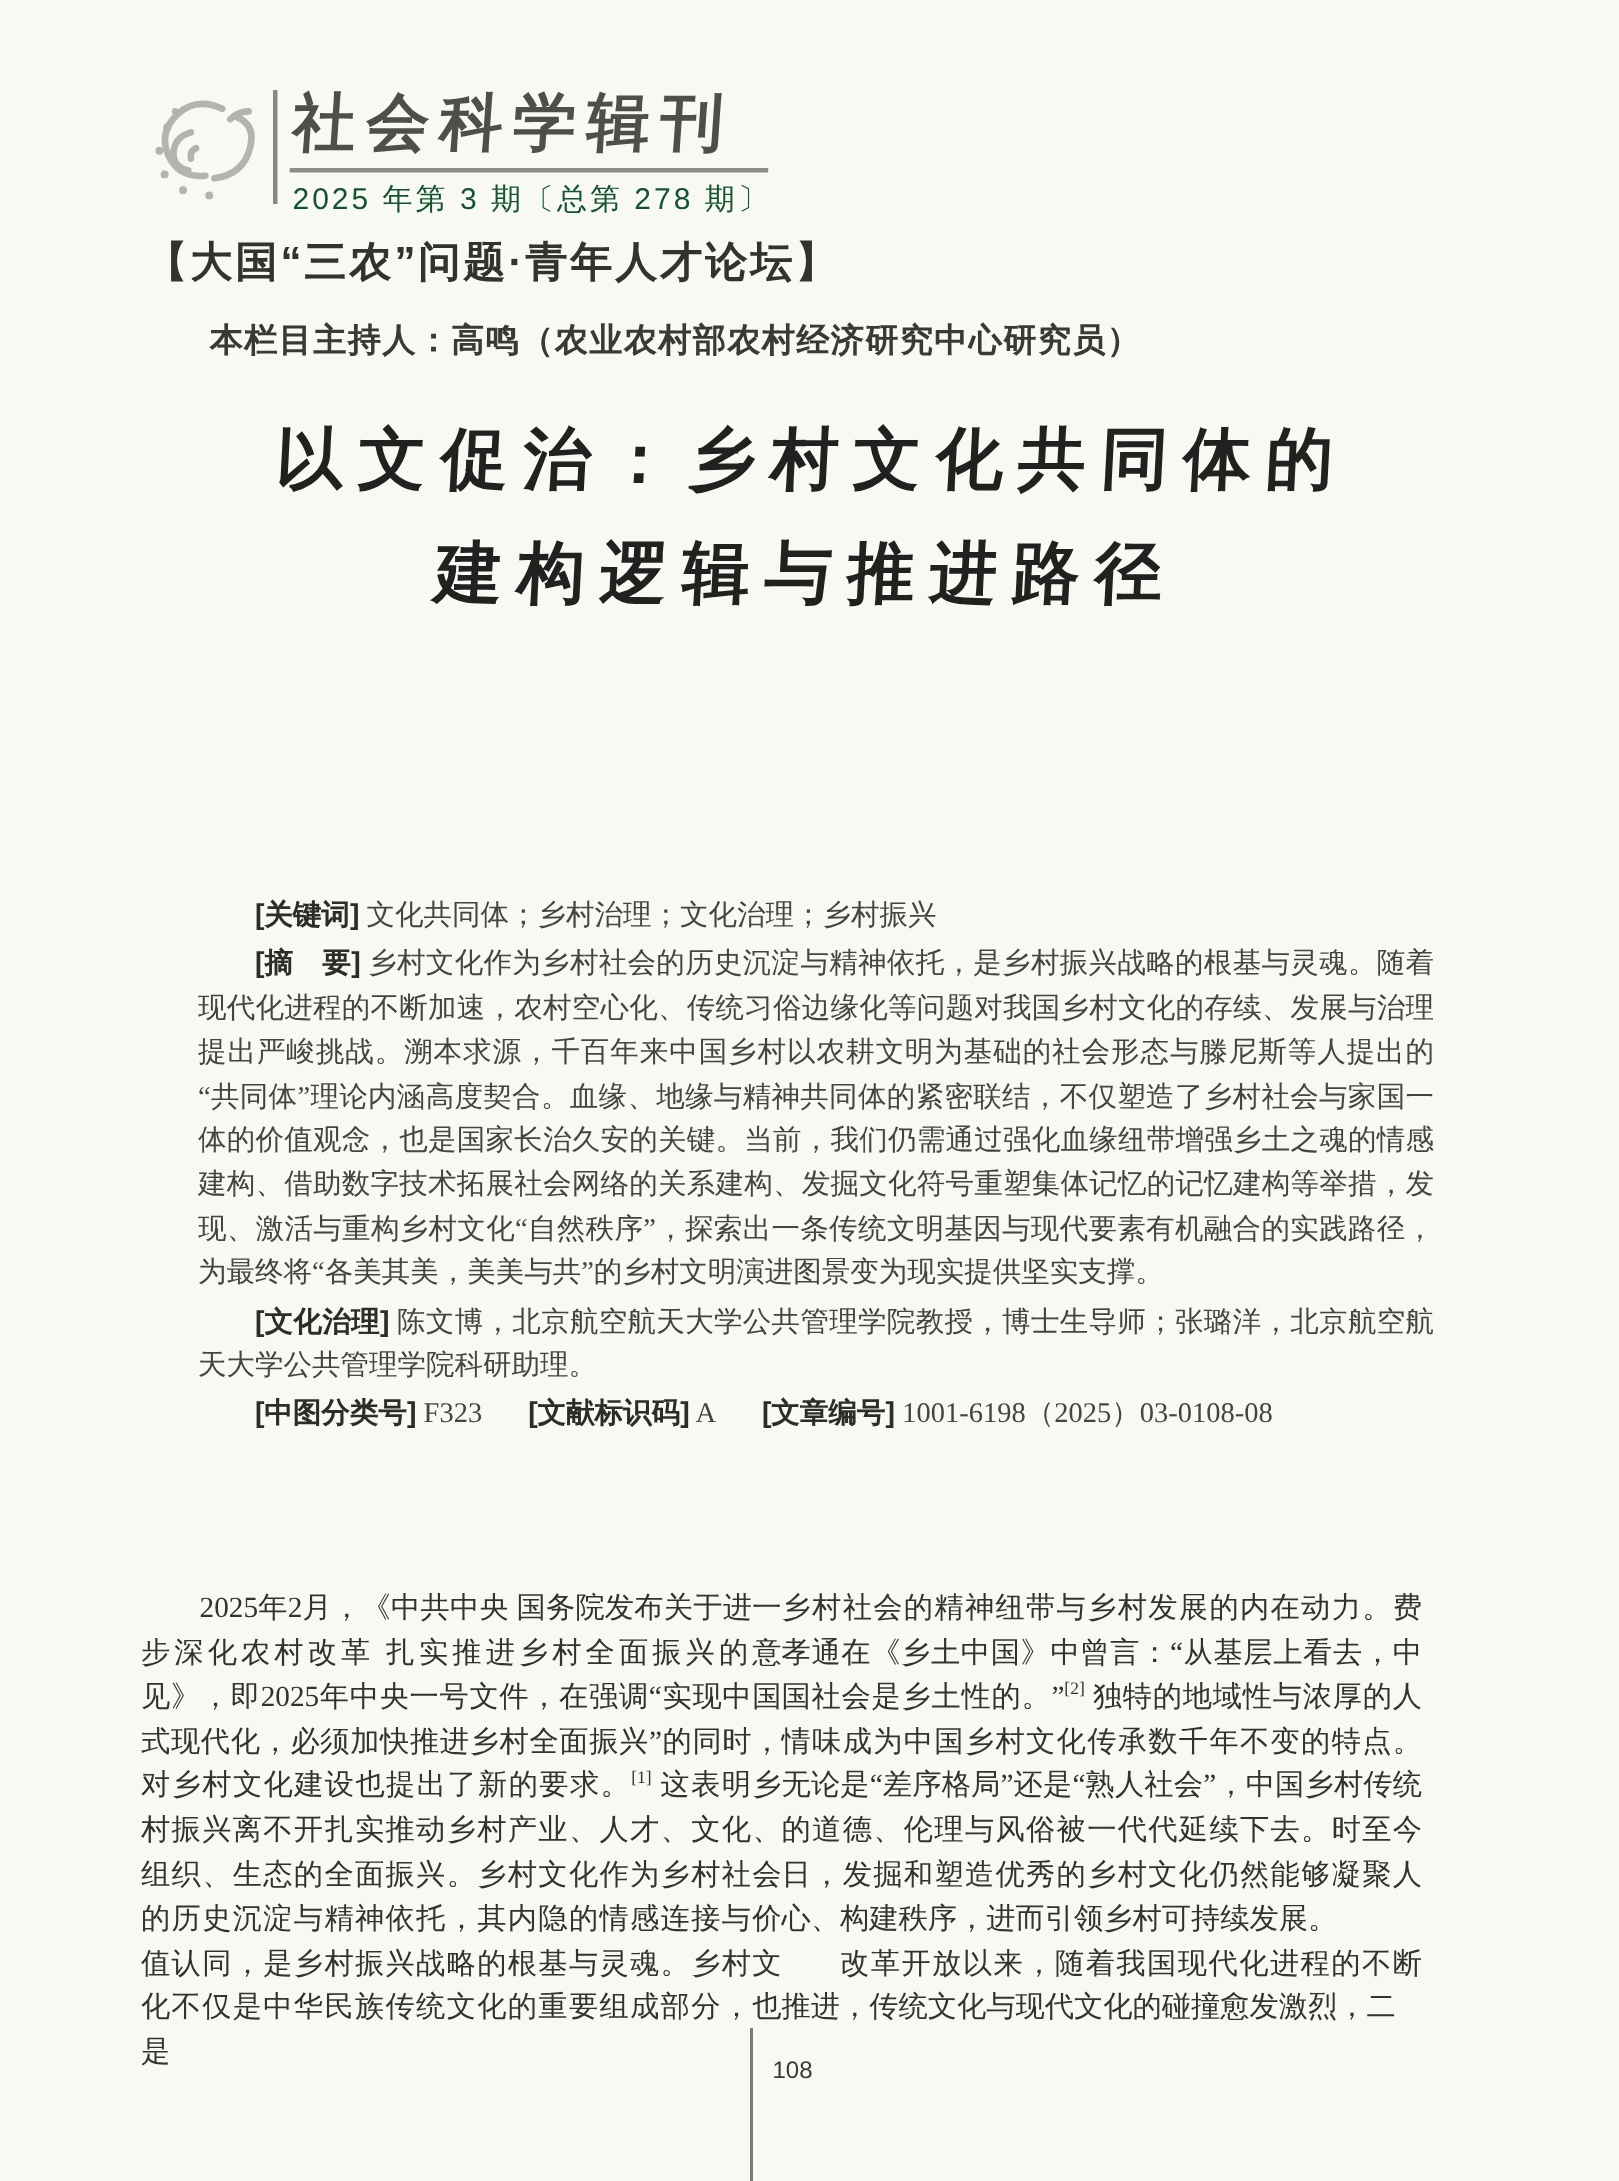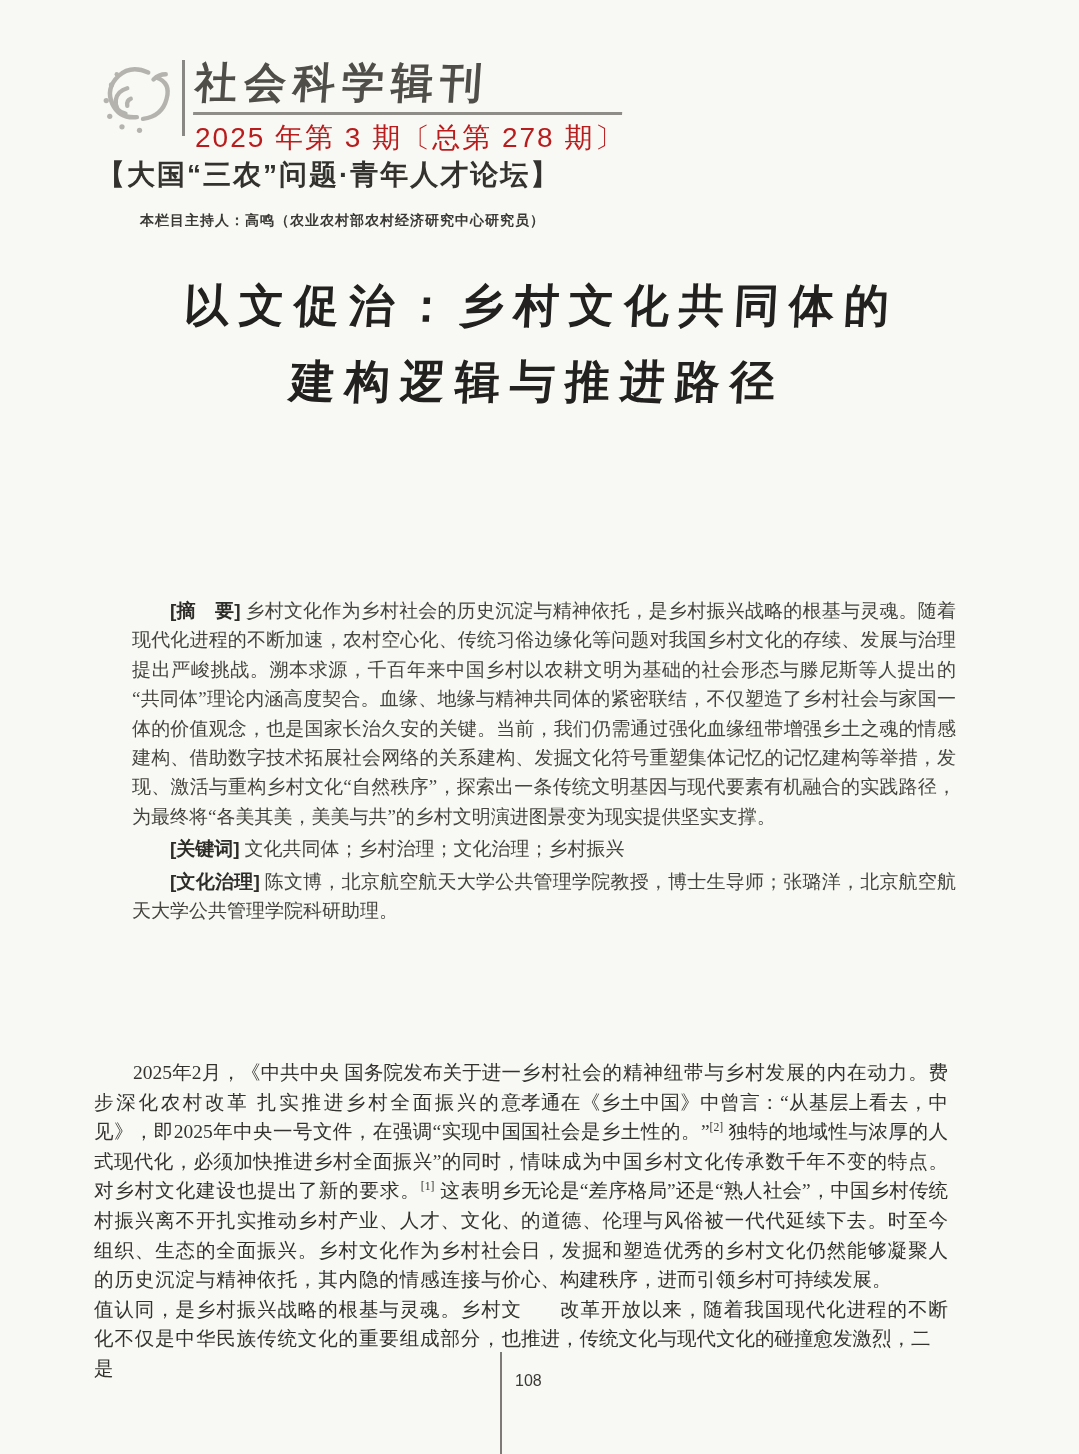--- a/index.html
+++ b/index.html
@@ -18,34 +18,34 @@
   .phoenix{width:88px;height:84px;margin-top:4px;}
   .mast-divider{width:3px;background:#8a8884;height:76px;margin:2px 10px 0 2px;}
   .mast-text{display:flex;flex-direction:column;}
   .journal-name{
     font-size:42px;font-weight:900;color:#504e49;letter-spacing:7px;
     line-height:50px;transform:skewX(-4deg);
     font-family:"Liberation Serif", serif;
     padding-bottom:4px;border-bottom:3px solid #8f8d88;
   }
   .issue-line{
-    font-size:28px;color:#b91c1c;letter-spacing:2px;margin-top:4px;
+    font-size:20px;color:#14532d;letter-spacing:2px;margin-top:4px;
     font-family:"Liberation Sans", sans-serif;
   }
 
   
   .section-tag{
     position:absolute;left:97px;top:156px;
     font-family:"Liberation Sans", sans-serif;font-weight:bold;
     font-size:28px;color:#33322f;letter-spacing:2px;
   }
   .column-host{
     position:absolute;left:140px;top:212px;
     font-family:"Liberation Sans", sans-serif;font-weight:bold;
-    font-size:14px;color:#3a3936;letter-spacing:1px;
+    font-size:22px;color:#3a3936;letter-spacing:1px;
   }
 
   
   .article-title{
     position:absolute;top:268px;left:0;width:100%;margin:0;
     text-align:center;font-size:45px;font-weight:900;color:#22211f;
     line-height:76px;letter-spacing:10px;transform:skewX(-3deg);
   }
   .authors{
     position:absolute;top:441px;left:0;width:100%;
@@ -119,23 +119,28 @@
   <div class="section-tag">【大国“三农”问题·青年人才论坛】</div>
   <div class="column-host">本栏目主持人：高鸣（农业农村部农村经济研究中心研究员）</div>
 
   <h1 class="article-title">
     <span>以文促治：乡村文化共同体的</span><br>
     <span>建构逻辑与推进路径</span>
   </h1>
 
 
   <section class="front-matter">
+    <p><span class="fm-label">[关键词]</span> <span>文化共同体；乡村治理；文化治理；乡村振兴</span></p>
     <p><span class="fm-label">[摘　要]</span> <span>乡村文化作为乡村社会的历史沉淀与精神依托，是乡村振兴战略的根基与灵魂。随着现代化进程的不断加速，农村空心化、传统习俗边缘化等问题对我国乡村文化的存续、发展与治理提出严峻挑战。溯本求源，千百年来中国乡村以农耕文明为基础的社会形态与滕尼斯等人提出的“共同体”理论内涵高度契合。血缘、地缘与精神共同体的紧密联结，不仅塑造了乡村社会与家国一体的价值观念，也是国家长治久安的关键。当前，我们仍需通过强化血缘纽带增强乡土之魂的情感建构、借助数字技术拓展社会网络的关系建构、发掘文化符号重塑集体记忆的记忆建构等举措，发现、激活与重构乡村文化“自然秩序”，探索出一条传统文明基因与现代要素有机融合的实践路径，为最终将“各美其美，美美与共”的乡村文明演进图景变为现实提供坚实支撑。</span></p>
-    <p><span class="fm-label">[关键词]</span> <span>文化共同体；乡村治理；文化治理；乡村振兴</span></p>
     <p><span class="fm-label">[文化治理]</span> <span>陈文博，北京航空航天大学公共管理学院教授，博士生导师；张璐洋，北京航空航天大学公共管理学院科研助理。</span></p>
+    <p class="meta-line">
+      <span class="pair"><span class="fm-label">[中图分类号]</span> <span>F323</span></span>
+      <span class="pair"><span class="fm-label">[文献标识码]</span> <span>A</span></span>
+      <span class="pair"><span class="fm-label">[文章编号]</span> <span>1001-6198（2025）03-0108-08</span></span>
+    </p>
   </section>
 
   <section class="body-columns">
     <div class="col">
       <p class="indent"><span>2025年2月，《中共中央 国务院发布关于进一步深化农村改革 扎实推进乡村全面振兴的意见》，即2025年中央一号文件，在强调“实现中国式现代化，必须加快推进乡村全面振兴”的同时，对乡村文化建设也提出了新的要求。</span><sup class="ref">[1]</sup><span> 这表明乡村振兴离不开扎实推动乡村产业、人才、文化、组织、生态的全面振兴。乡村文化作为乡村社会的历史沉淀与精神依托，其内隐的情感连接与价值认同，是乡村振兴战略的根基与灵魂。乡村文化不仅是中华民族传统文化的重要组成部分，也是</span></p>
     </div>
     <div class="col">
       <p><span>乡村社会的精神纽带与乡村发展的内在动力。费孝通在《乡土中国》中曾言：“从基层上看去，中国社会是乡土性的。”</span><sup class="ref">[2]</sup><span> 独特的地域性与浓厚的人情味成为中国乡村文化传承数千年不变的特点。无论是“差序格局”还是“熟人社会”，中国乡村传统的道德、伦理与风俗被一代代延续下去。时至今日，发掘和塑造优秀的乡村文化仍然能够凝聚人心、构建秩序，进而引领乡村可持续发展。</span></p>
       <p class="indent"><span>改革开放以来，随着我国现代化进程的不断推进，传统文化与现代文化的碰撞愈发激烈，二</span></p>
     </div>

